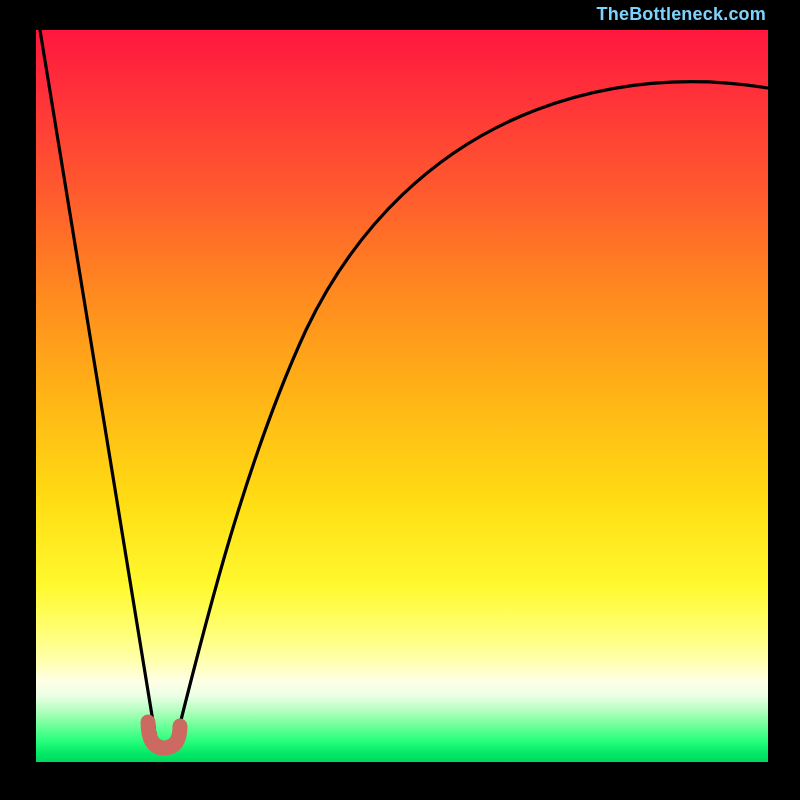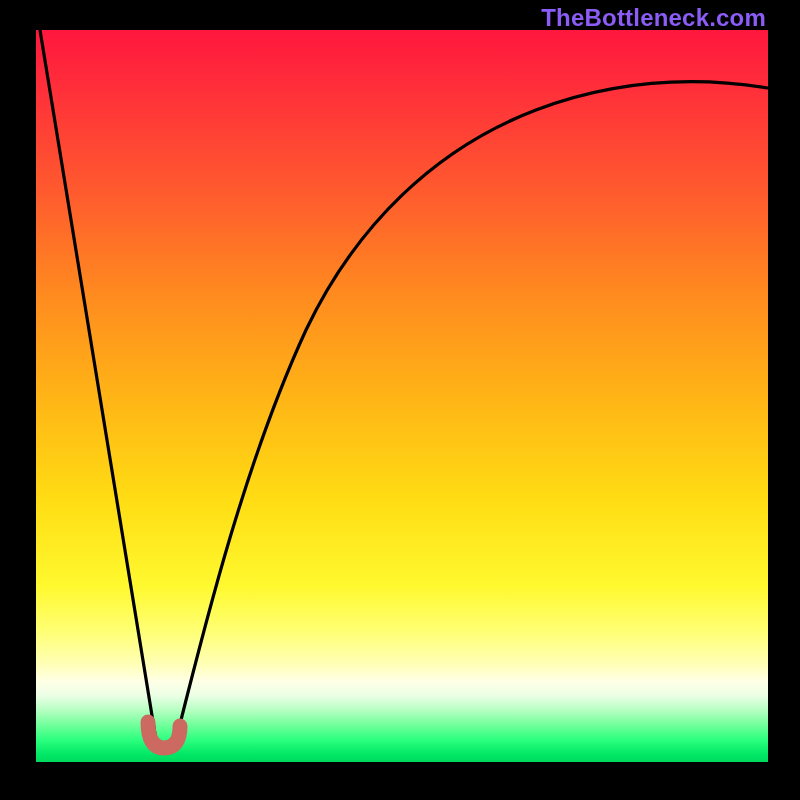--- a/index.html
+++ b/index.html
@@ -51,23 +51,23 @@
     position: absolute;
     left: 0; top: 0;
     width: 732px;
     height: 732px;
   }
   .watermark {
     position: absolute;
     top: 4px;
     right: 34px;
     font-family: Arial, Helvetica, sans-serif;
-    font-size: 24px;
+    font-size: 18px;
     font-weight: 600;
-    color: #8b5cf6;
+    color: #7dd3fc;
     letter-spacing: 0.2px;
   }
 </style>
 </head>
 <body>
 
 <div class="frame">
 
   <div class="plot-area">
     <div class="gradient"></div>

